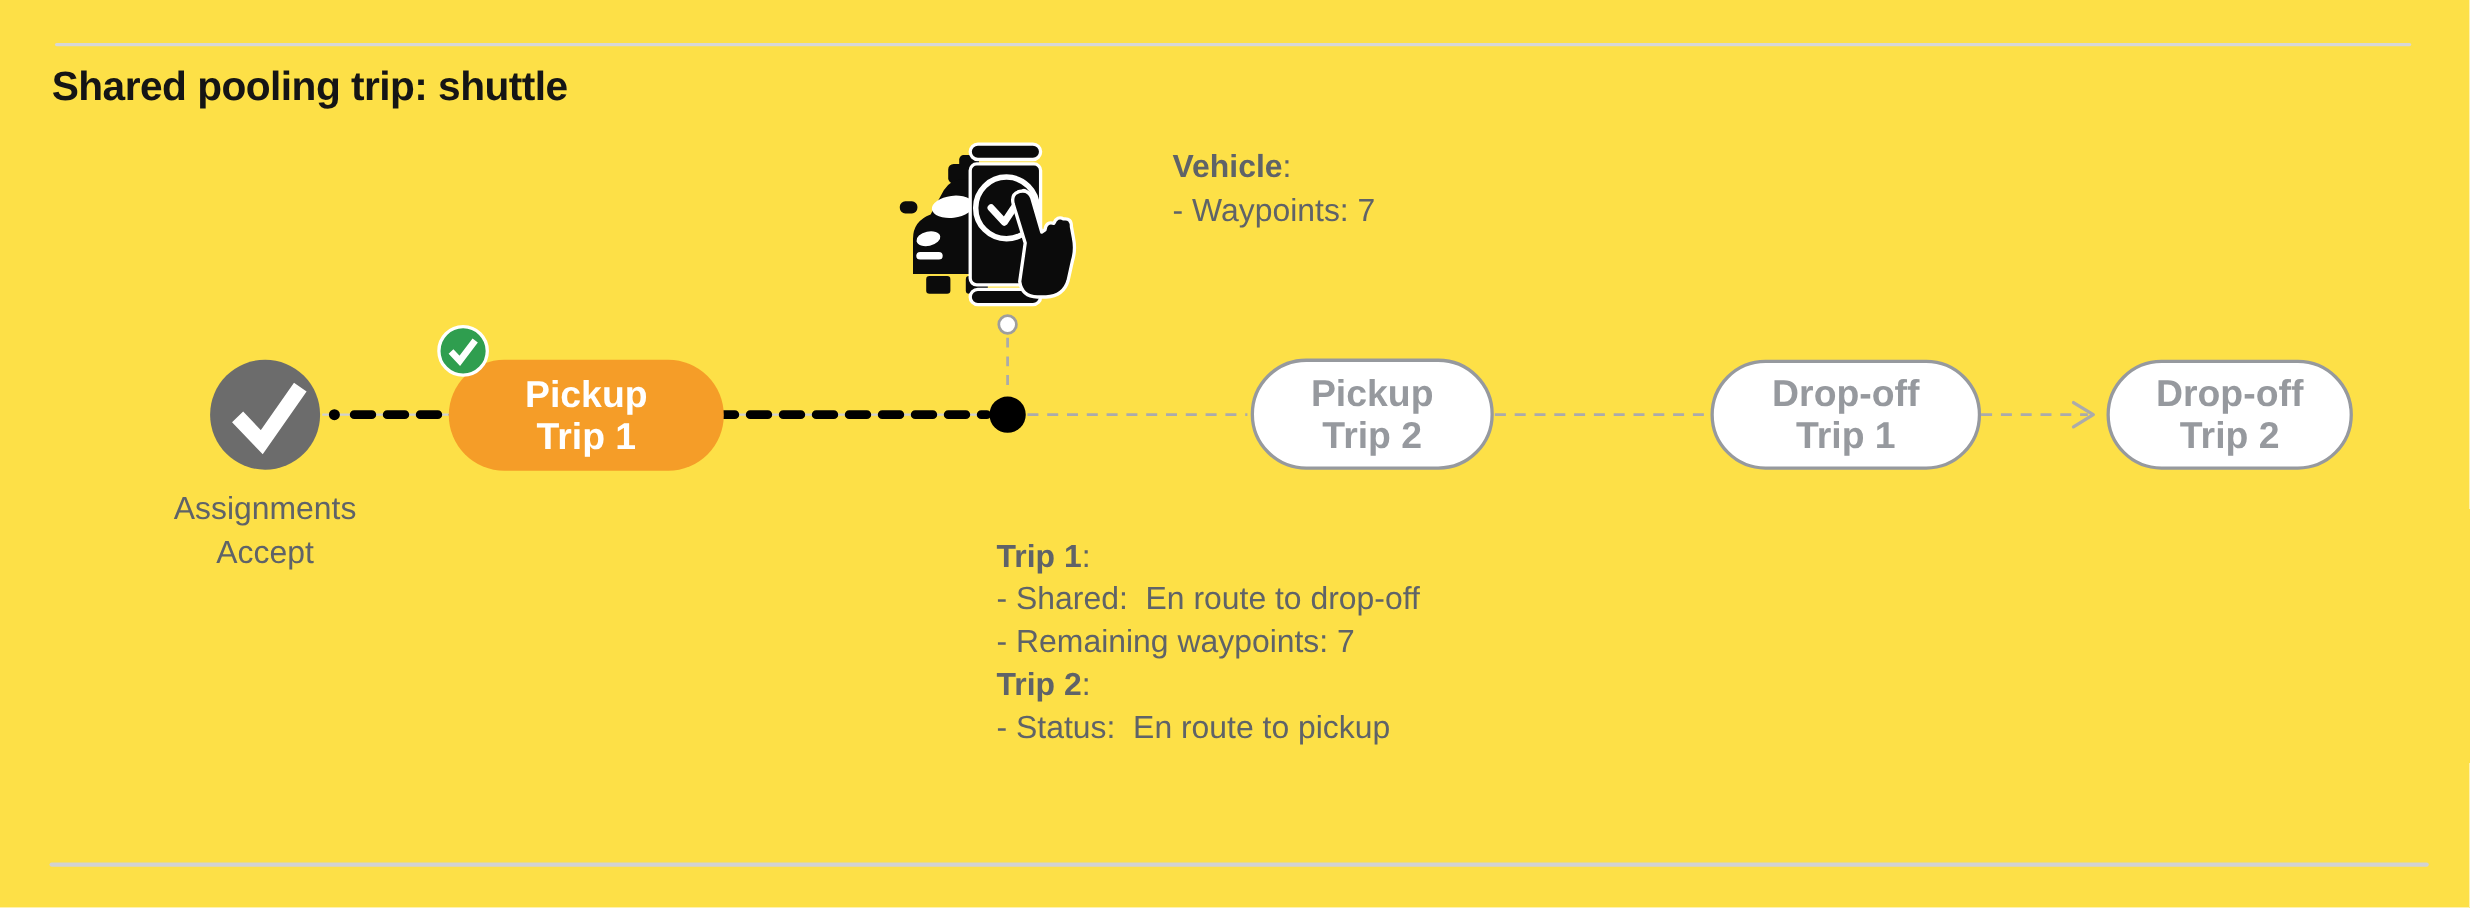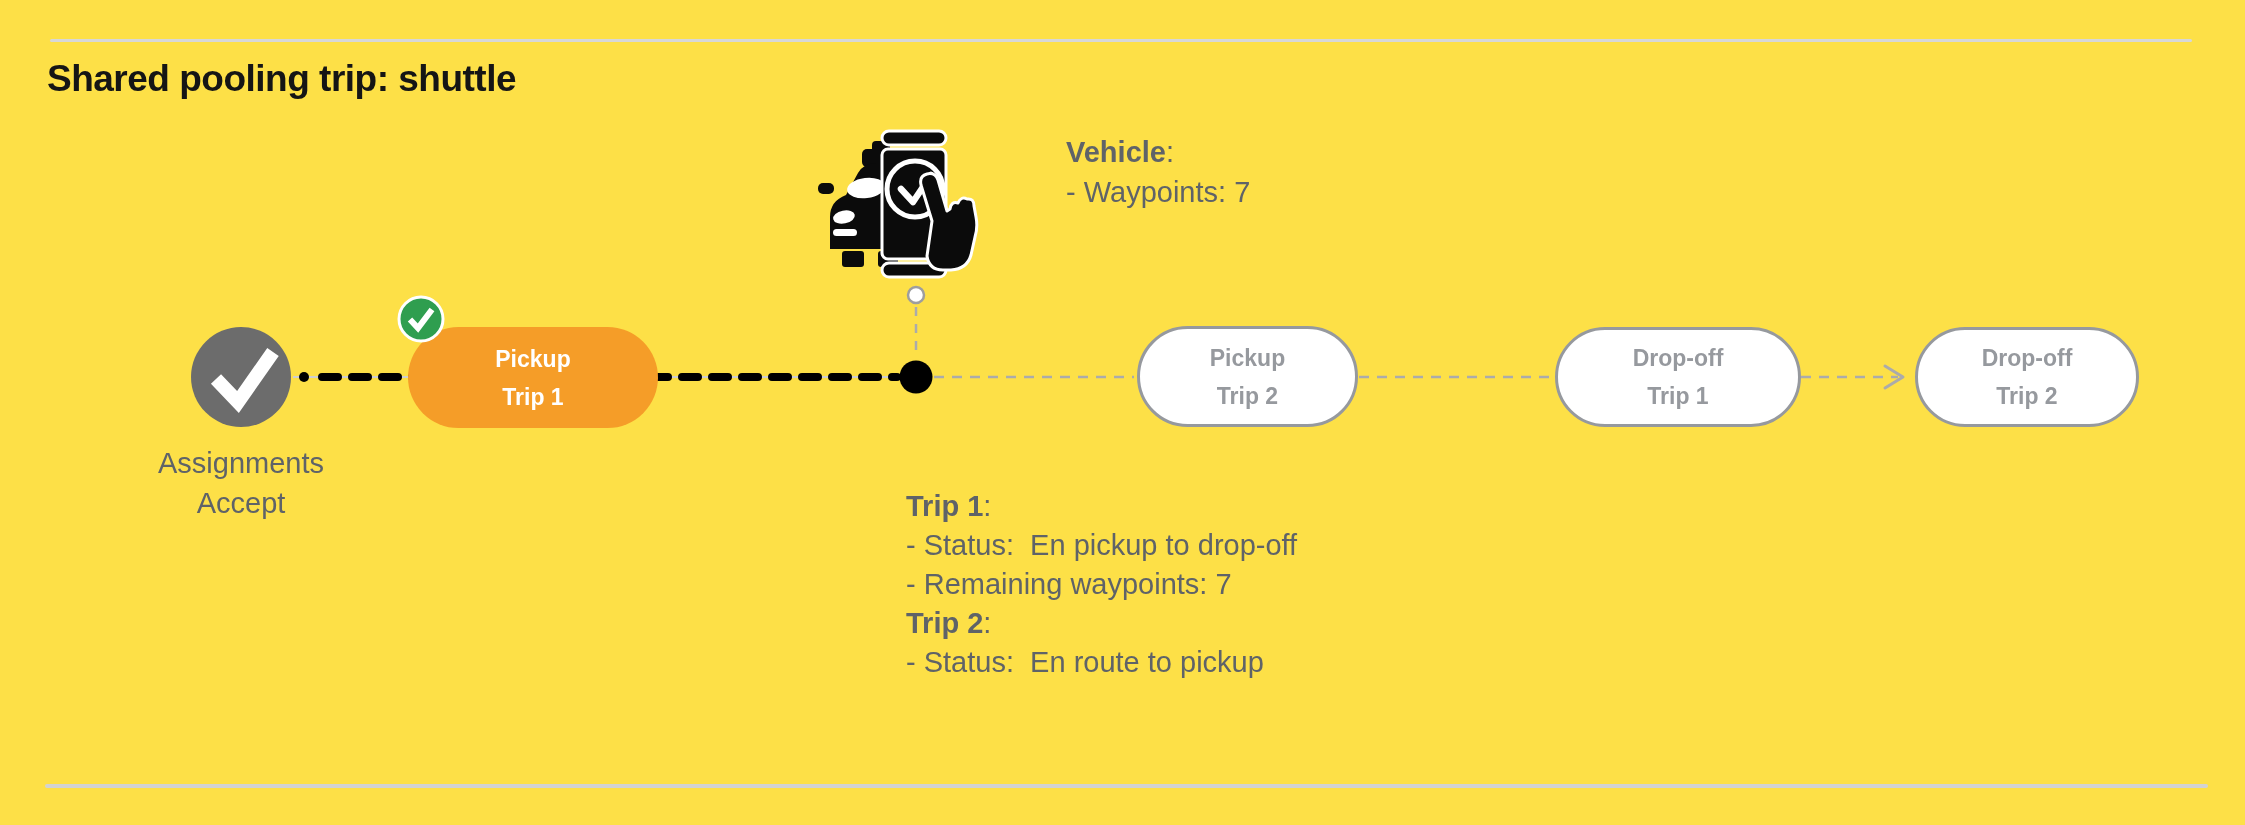--- a/index.html
+++ b/index.html
@@ -15,21 +15,21 @@
     position:absolute; left:47px; top:58px; font-size:37px; font-weight:bold;
     color:#151515; letter-spacing:-0.5px; white-space:nowrap;
   }
 
   svg.overlay { position:absolute; left:0; top:0; z-index:1; }
   svg.vehicle-icon { position:absolute; left:816px; top:125px; z-index:2; }
 
   .pill {
     position:absolute; z-index:2; box-sizing:border-box;
     display:flex; flex-direction:column; align-items:center; justify-content:center;
-    border-radius:54px; font-weight:bold; font-size:23px; line-height:38px;
+    border-radius:54px; font-weight:bold; font-size:34px; line-height:38px;
     text-align:center; white-space:nowrap;
   }
   .pill.active { background:#f59d28; color:#ffffff; }
   .pill.pending { background:#ffffff; border:3px solid #96999e; color:#96999e; }
 
   .badge { position:absolute; left:397px; top:295px; width:48px; height:48px; z-index:3; }
 
   .node-label {
     position:absolute; left:91px; top:443px; width:300px; z-index:2;
     text-align:center; color:#5f6368; font-size:29px; line-height:40px;
@@ -125,19 +125,19 @@
     <div>Trip 1</div>
   </div>
 
   <div class="pill pending" style="left:1915px; top:327px; width:224px; height:100px;">
     <div>Drop-off</div>
     <div>Trip 2</div>
   </div>
 
   <div class="info trips-info">
     <div class="info-line"><span class="b">Trip 1</span><span>:</span></div>
-    <div class="info-line">- Status:  En pickup to drop-off</div>
+    <div class="info-line">- Shared:  En route to drop-off</div>
     <div class="info-line">- Remaining waypoints: 7</div>
     <div class="info-line"><span class="b">Trip 2</span><span>:</span></div>
     <div class="info-line">- Status:  En route to pickup</div>
   </div>
 
 </div>
 
 </body></html>

